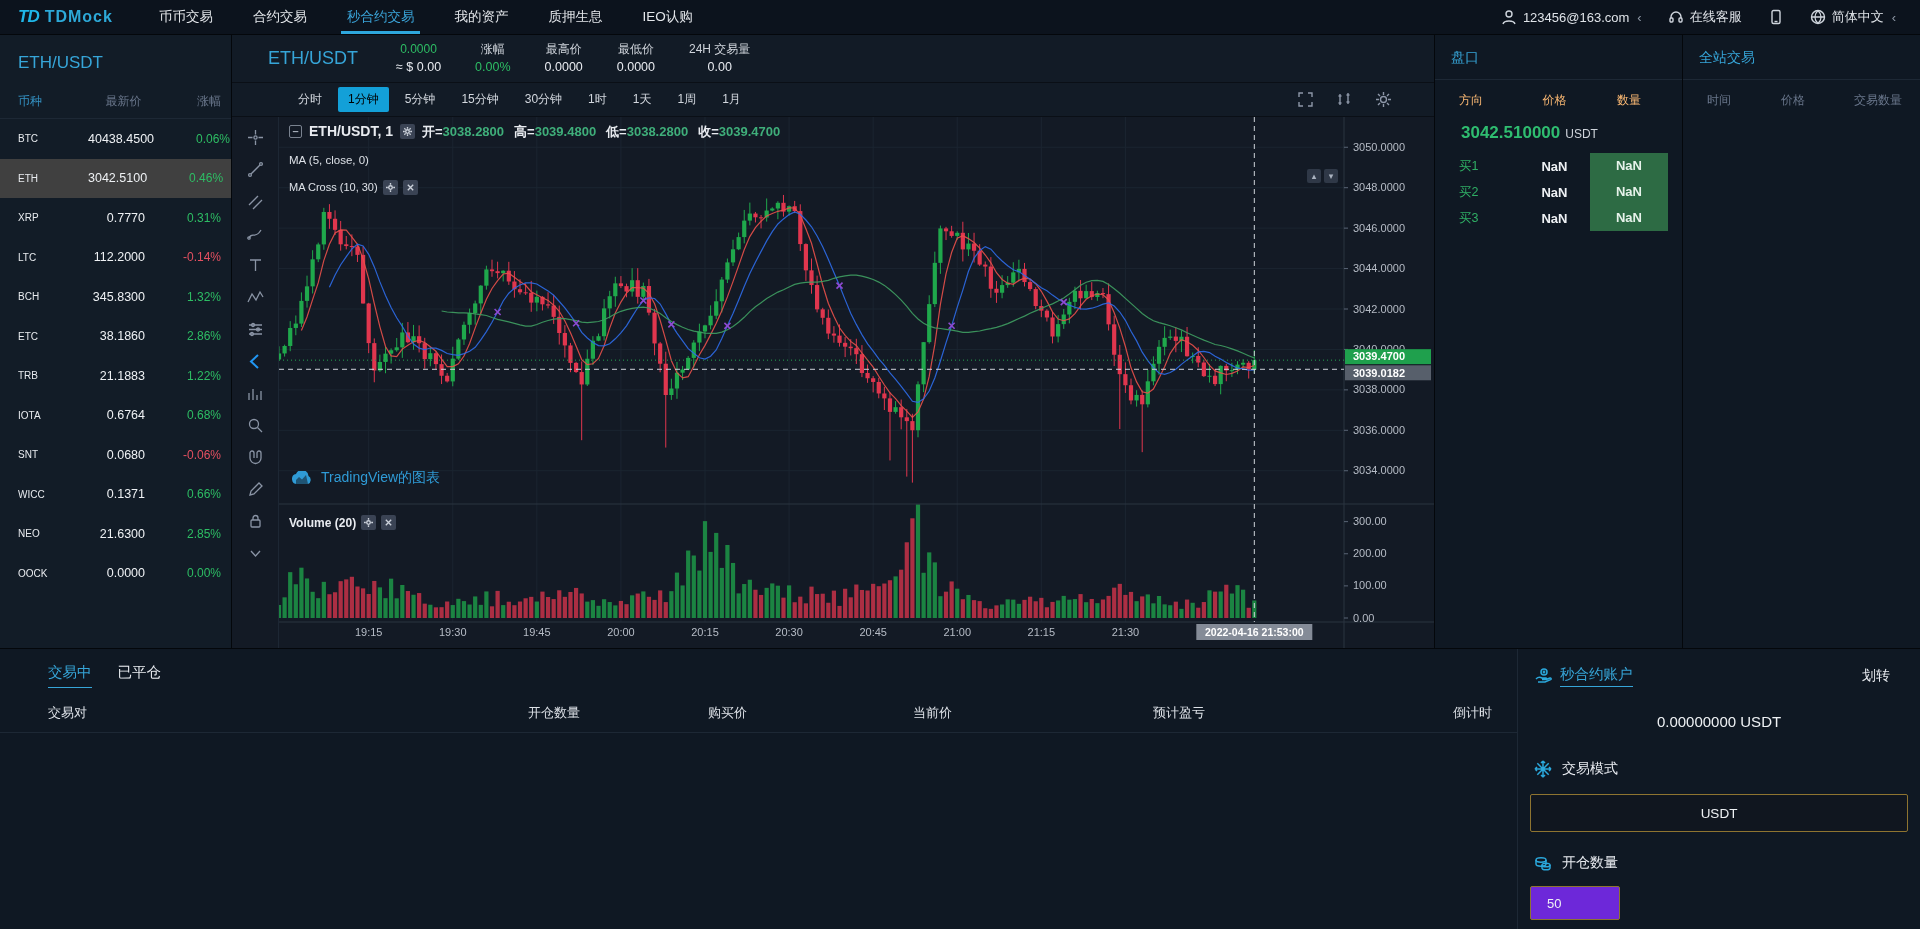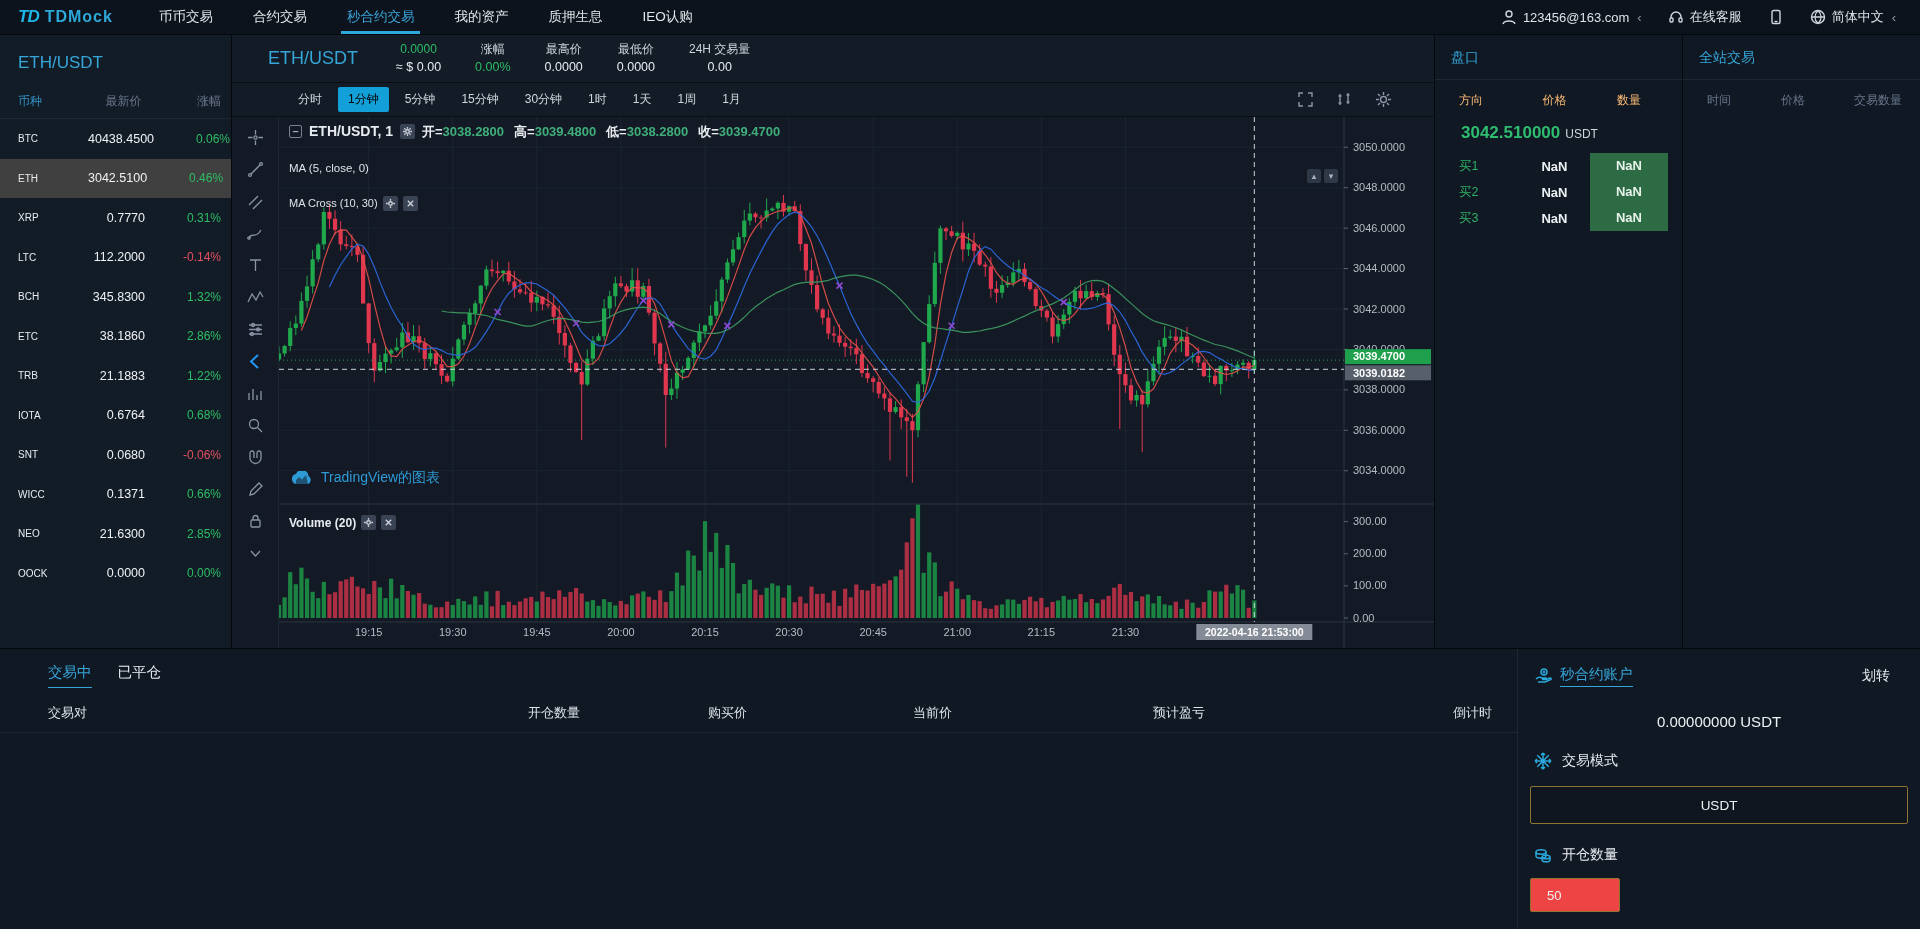--- a/index.html
+++ b/index.html
@@ -51,21 +51,21 @@
   .tool svg{width:17px;height:17px;stroke:#8a94a5;fill:none;stroke-width:1.3}
   .tool.accent svg{stroke:#2196f3}
   .chart-wrap{position:relative;width:1155px;height:531px}
   .legend{position:absolute;left:10px;top:5px;z-index:3;line-height:1.35}
   .legend-row1{display:flex;align-items:center;gap:7px;font-size:14px;color:#e8ebf0;font-weight:bold}
   .legend-ohlc{font-weight:bold;font-size:13px;color:#e8ebf0;display:flex;gap:4px}
   .legend-ohlc .val{color:#3fae7a;margin-right:6px}
   .mini-ic{width:15px;height:15px;background:#3a4354;border-radius:2px;display:inline-flex;align-items:center;justify-content:center;cursor:pointer}
   .mini-ic svg{width:9px;height:9px;stroke:#cdd3dc;fill:none;stroke-width:1.5}
   .collapse-ic{width:13px;height:13px;border:1px solid #79828f;border-radius:2px;display:inline-flex;align-items:center;justify-content:center;color:#a9b1bc;font-size:11px;line-height:1;cursor:pointer}
-  .legend-ma{font-size:12px;color:#dde1e7;margin-top:20px;display:flex;align-items:center;gap:5px}
+  .legend-ma{font-size:12px;color:#dde1e7;margin-top:12px;display:flex;align-items:center;gap:5px}
   .pane-btns{position:absolute;right:96px;top:52px;display:flex;gap:3px;z-index:3}
   .pane-btn{width:14px;height:14px;background:#2f3847;border-radius:2px;color:#aab2bf;font-size:9px;display:flex;align-items:center;justify-content:center;cursor:pointer}
   .tv-attrib{position:absolute;left:12px;top:352px;z-index:3;display:flex;align-items:center;gap:8px;color:#2f9bd6;font-size:14px;cursor:pointer}
   .vol-legend{position:absolute;left:10px;top:398px;z-index:3;display:flex;align-items:center;gap:5px;font-size:12px;font-weight:bold;color:#e8ebf0}
   
   .obpanel{width:248px;background:#0f1823;border-right:1px solid #04070b}
   .panel-title{color:#36a5d8;font-size:14px;padding:14px 0 12px 16px;border-bottom:1px solid #1d2835}
   .ob-head{display:grid;grid-template-columns:60px 1fr 78px;padding:12px 14px 6px 24px;color:#fdba74;font-size:12px}
   .ob-head .h3{text-align:center}
   .ob-price{padding:8px 0 10px 26px;color:#2fbd70;font-size:17px;font-weight:bold}
@@ -83,24 +83,24 @@
   .positions{width:1518px;border-right:1px solid #1d2835;padding-top:14px}
   .tabs{display:flex;gap:26px;padding-left:48px}
   .tab{font-size:14.5px;color:#e8ebf0;cursor:pointer;padding-bottom:5px}
   .tab.active{color:#36a5d8;border-bottom:1px solid #36a5d8}
   .pos-head{display:grid;grid-template-columns:480px 180px 205px 240px 300px 1fr;padding:16px 0 10px 48px;color:#dde1e7;font-size:13px;border-bottom:1px solid #1d2835}
   .account{flex:1;padding:16px 0}
   .acc-head{display:flex;align-items:center;padding:0 30px 0 16px}
   .acc-title{color:#36a5d8;font-size:14.5px;border-bottom:1px solid #36a5d8;padding-bottom:2px;margin-left:8px;cursor:pointer}
   .acc-transfer{margin-left:auto;color:#e8ebf0;font-size:14px;cursor:pointer}
   .acc-balance{text-align:center;font-size:15px;color:#eef1f4;padding:26px 0 22px}
-  .acc-row{display:flex;align-items:center;gap:10px;padding:0 16px;font-size:14px;color:#e8ebf0}
+  .acc-row{display:flex;align-items:center;gap:10px;padding:0 16px;margin-top:8px;font-size:14px;color:#e8ebf0}
   .cyan-ic{width:18px;height:18px;stroke:#2ba8dc;fill:none;stroke-width:1.5}
   .usdt-btn{margin:16px 12px 0;border:1px solid #8e7430;background:#10161f;color:#eef1f4;height:38px;display:flex;align-items:center;justify-content:center;font-size:13.5px;border-radius:2px;cursor:pointer}
-  .qty-input{margin:14px 0 0 12px;width:90px;height:34px;background:#ef4444;border:1px solid #8e7430;border-radius:2px;color:#eef1f4;font-size:13px;padding-left:16px;font-family:"Liberation Sans",sans-serif}
+  .qty-input{margin:14px 0 0 12px;width:90px;height:34px;background:#6d28d9;border:1px solid #8e7430;border-radius:2px;color:#eef1f4;font-size:13px;padding-left:16px;font-family:"Liberation Sans",sans-serif}
 </style>
 </head>
 <body>
 
 <div class="topnav">
   <div class="logo">
     <span class="glyph">TD</span>
     <span class="word">TDMock</span>
   </div>
   <div class="menu" id="menu">

